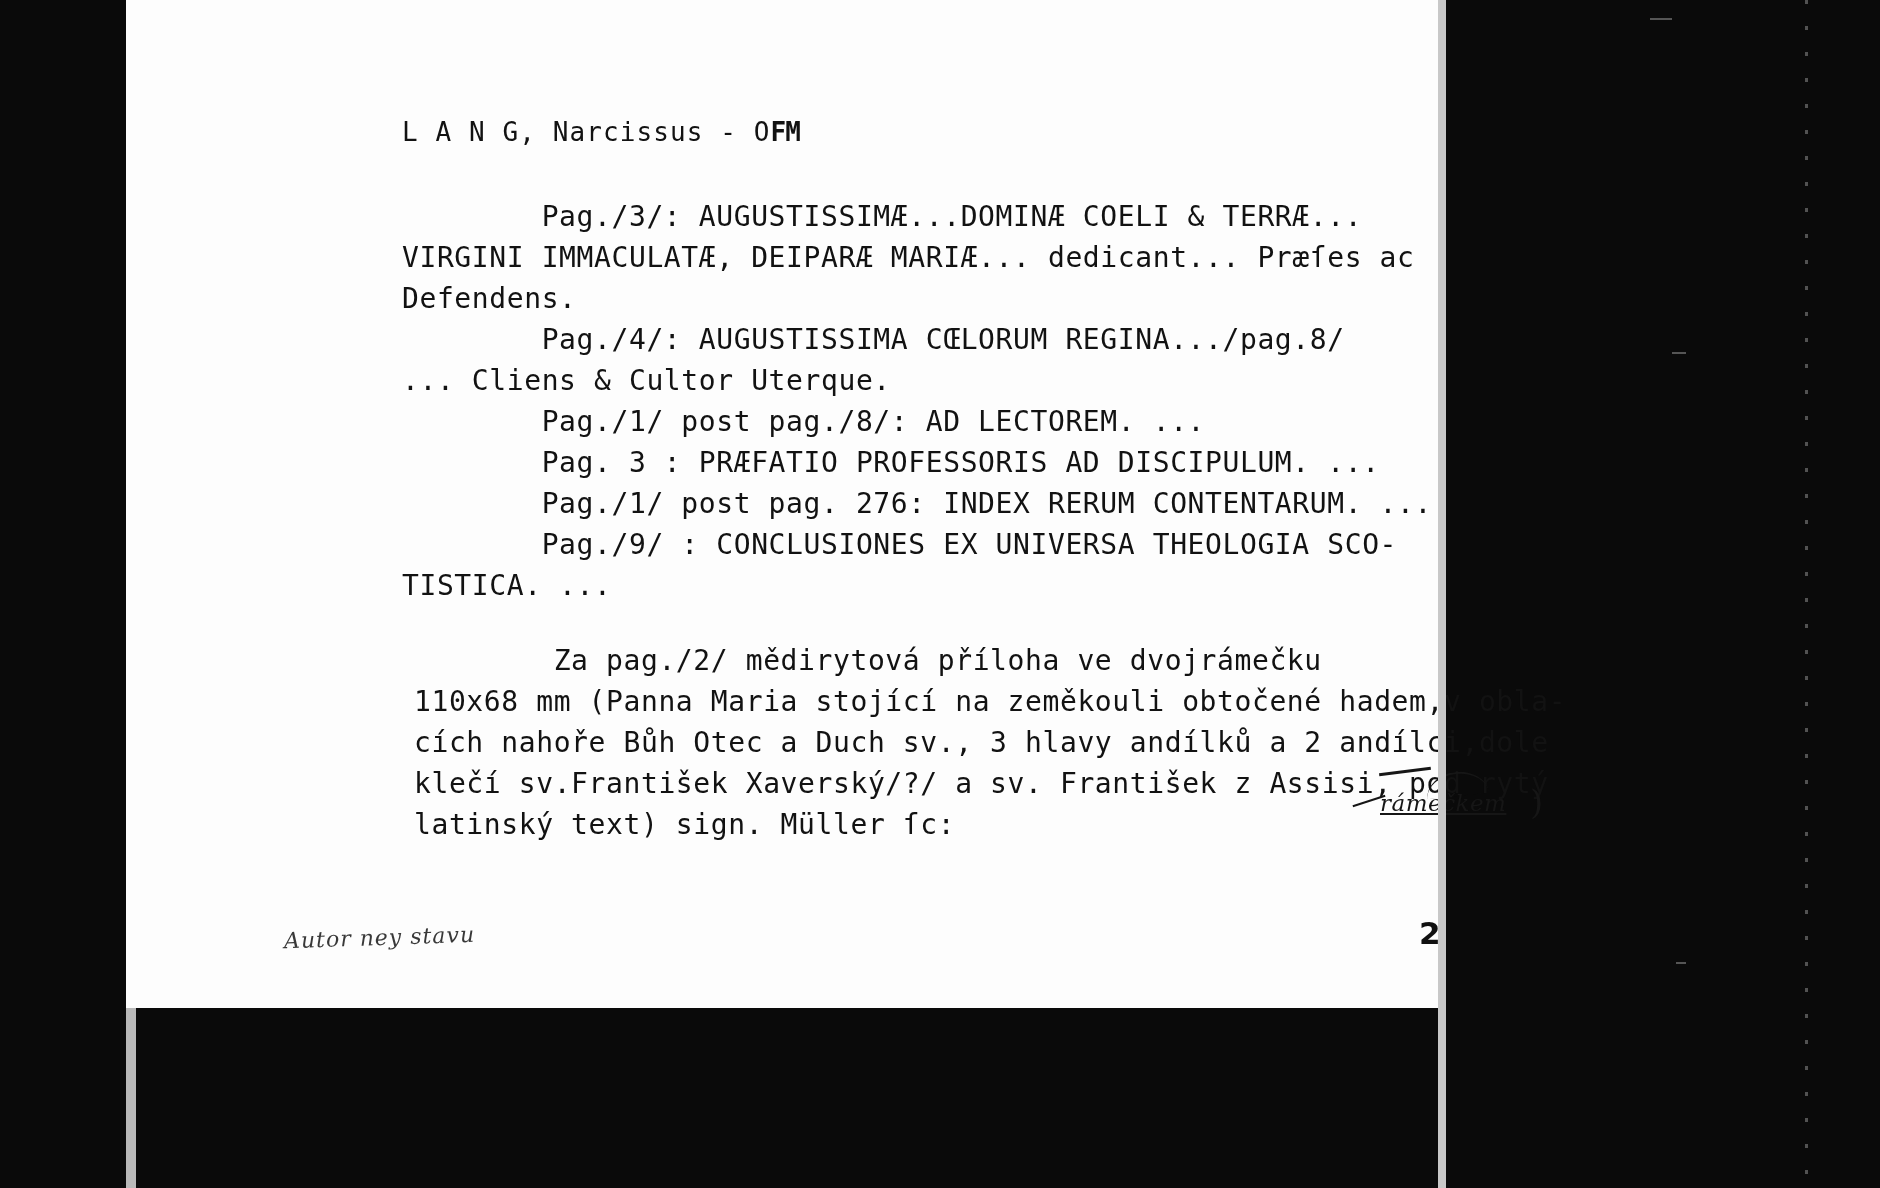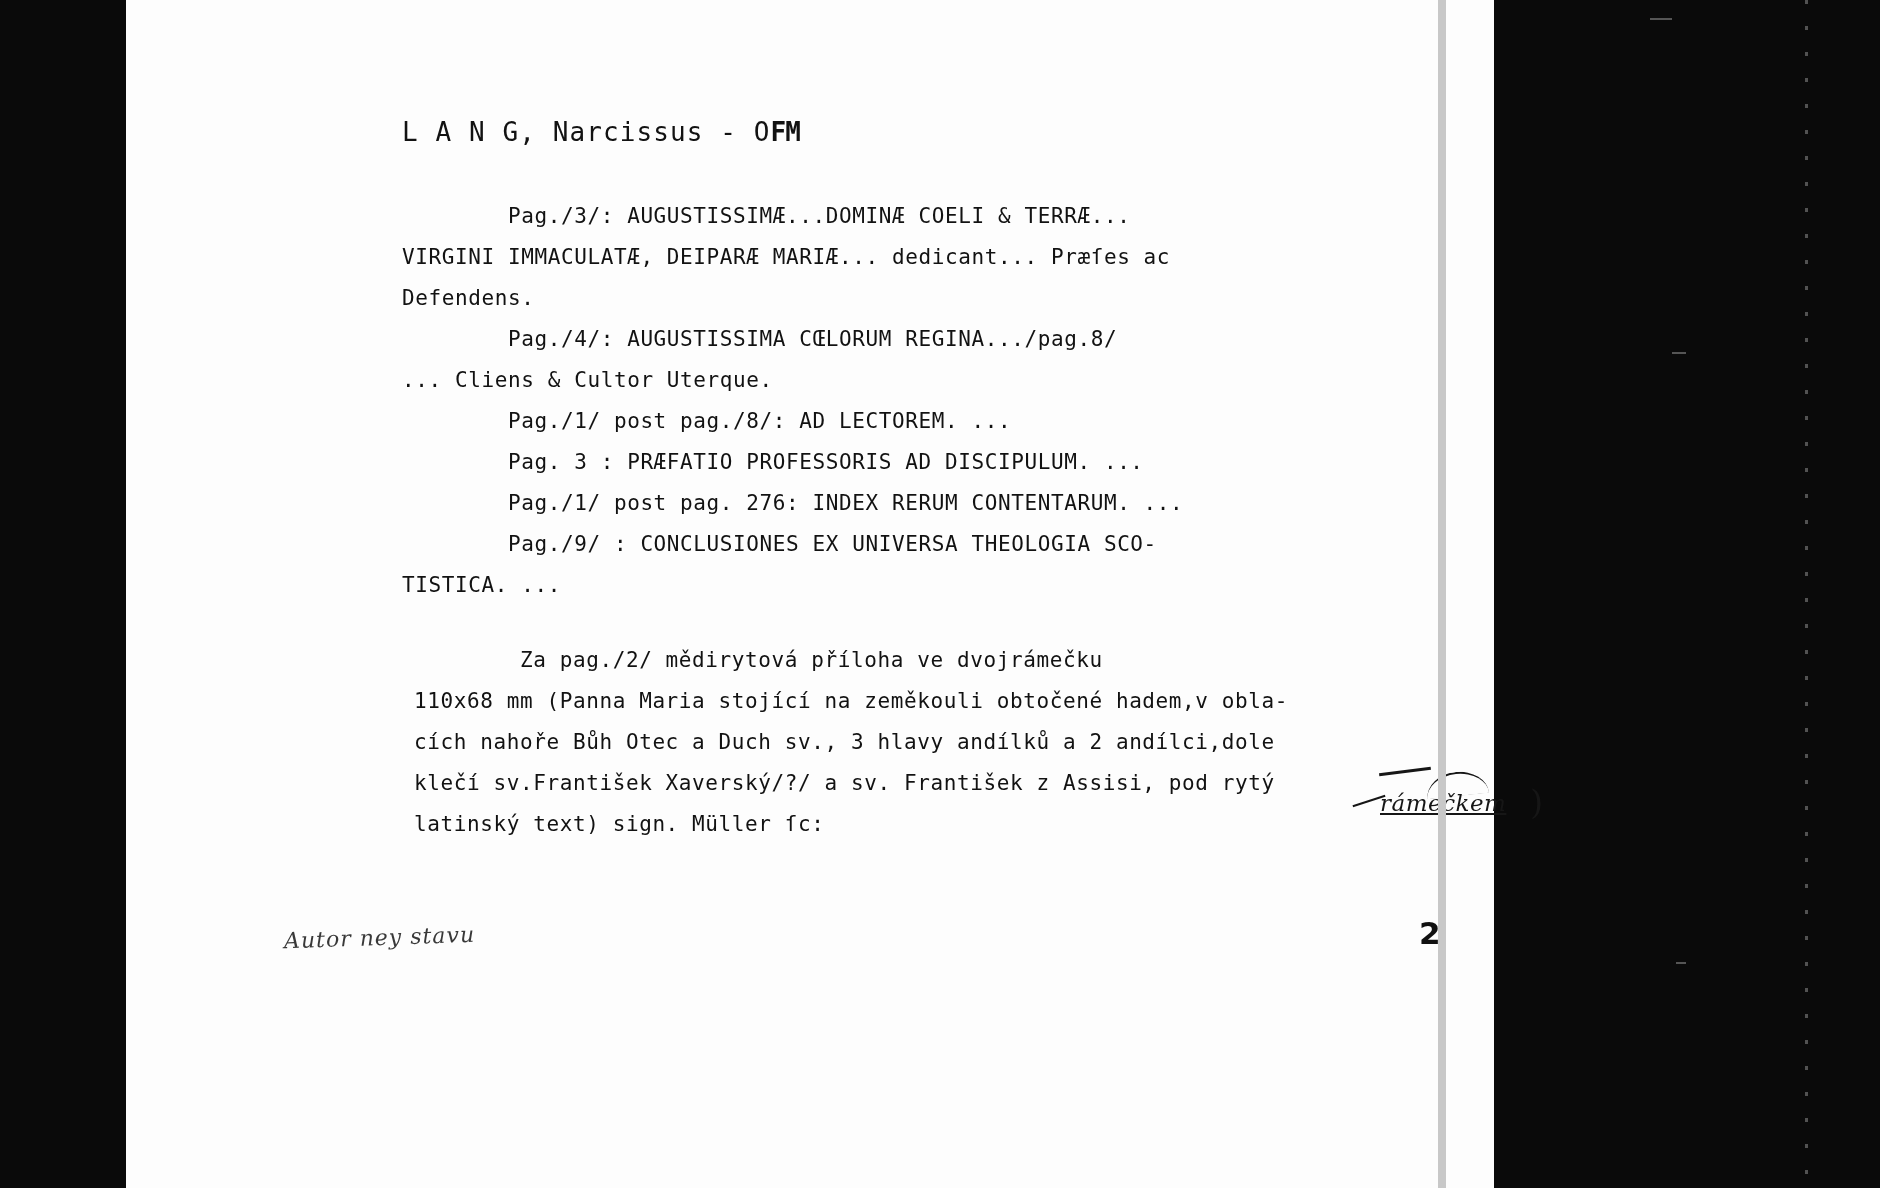--- a/index.html
+++ b/index.html
@@ -14,23 +14,22 @@
     background: #0a0a0a;
     overflow: hidden;
     font-family: "DejaVu Sans Mono", monospace;
   }
   
   .scan-sheet {
     position: absolute;
     left: 126px;
     top: 0px;
     width: 1320px;
-    height: 1188px;
+    height: 1008px;
     background: #fdfdfd;
-    padding-left: 48px;
   }
   .scan-edge-left {
     position: absolute;
     left: 126px;
     top: 0;
     width: 10px;
     height: 1188px;
     background: #b9b9b9;
   }
   .scan-edge-right {
@@ -56,21 +55,21 @@
   }
   .tick {
     position: absolute;
     background: #555;
   }
 
   .typed {
     position: absolute;
     color: #121212;
     font-family: "DejaVu Sans Mono", monospace;
-    font-size: 21px;
+    font-size: 28px;
     line-height: 41px;
     letter-spacing: 0.6px;
     white-space: pre;
   }
   .heading {
     left: 276px;
     top: 112px;
     font-size: 26px;
     letter-spacing: 1.1px;
   }

